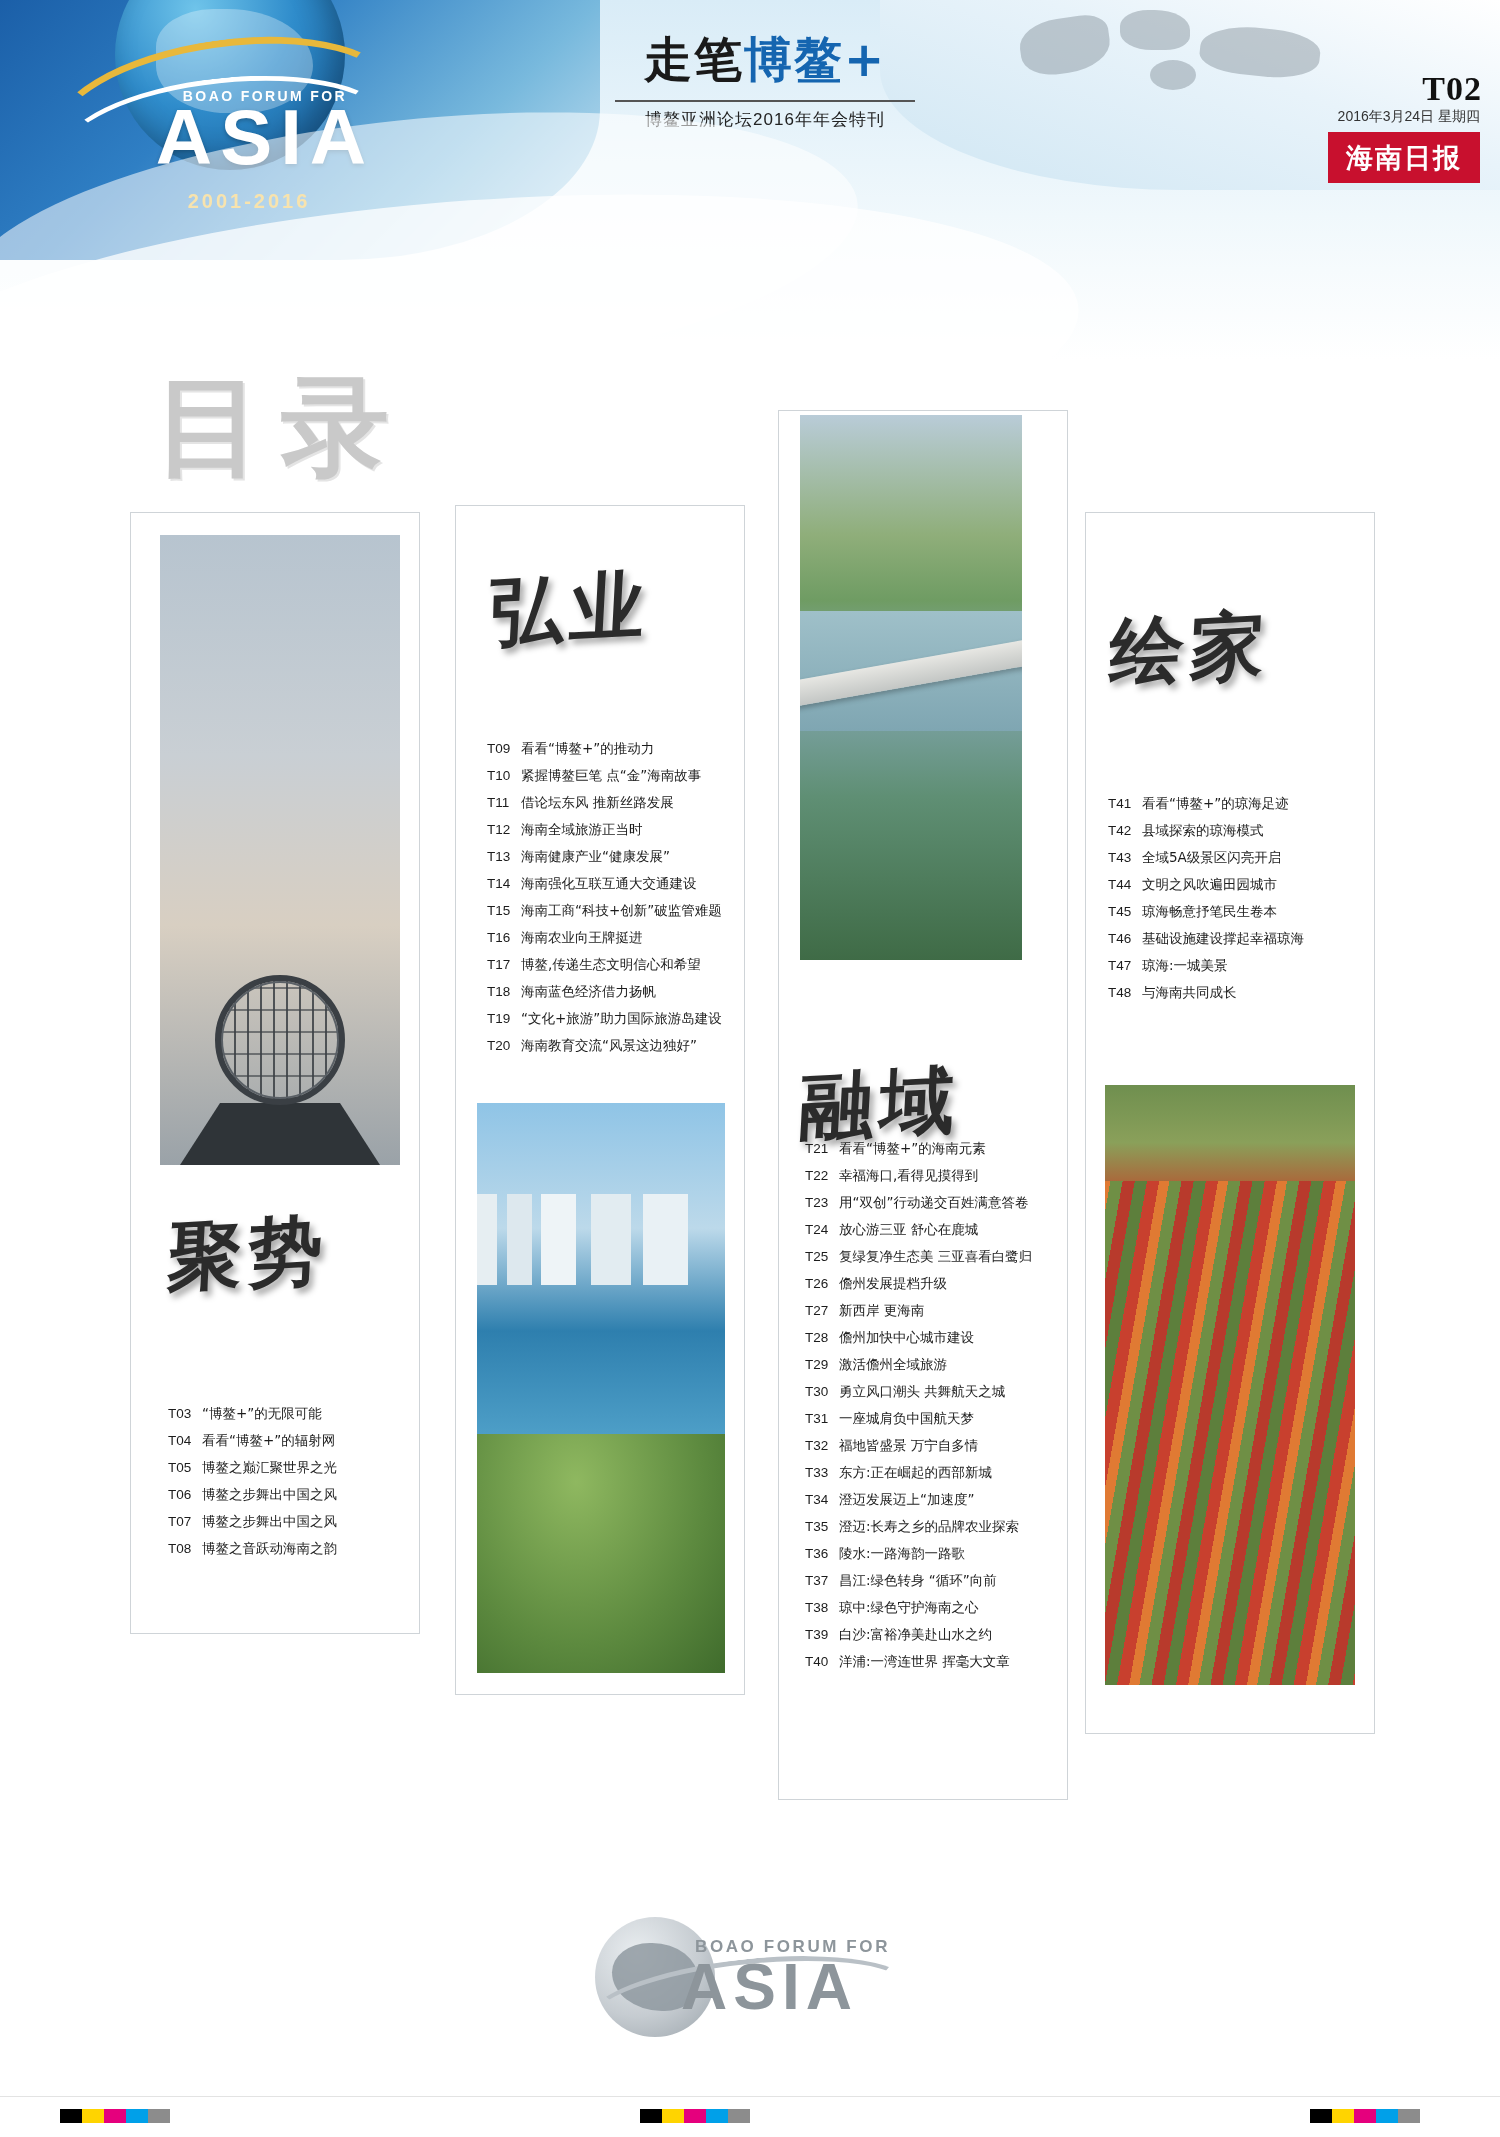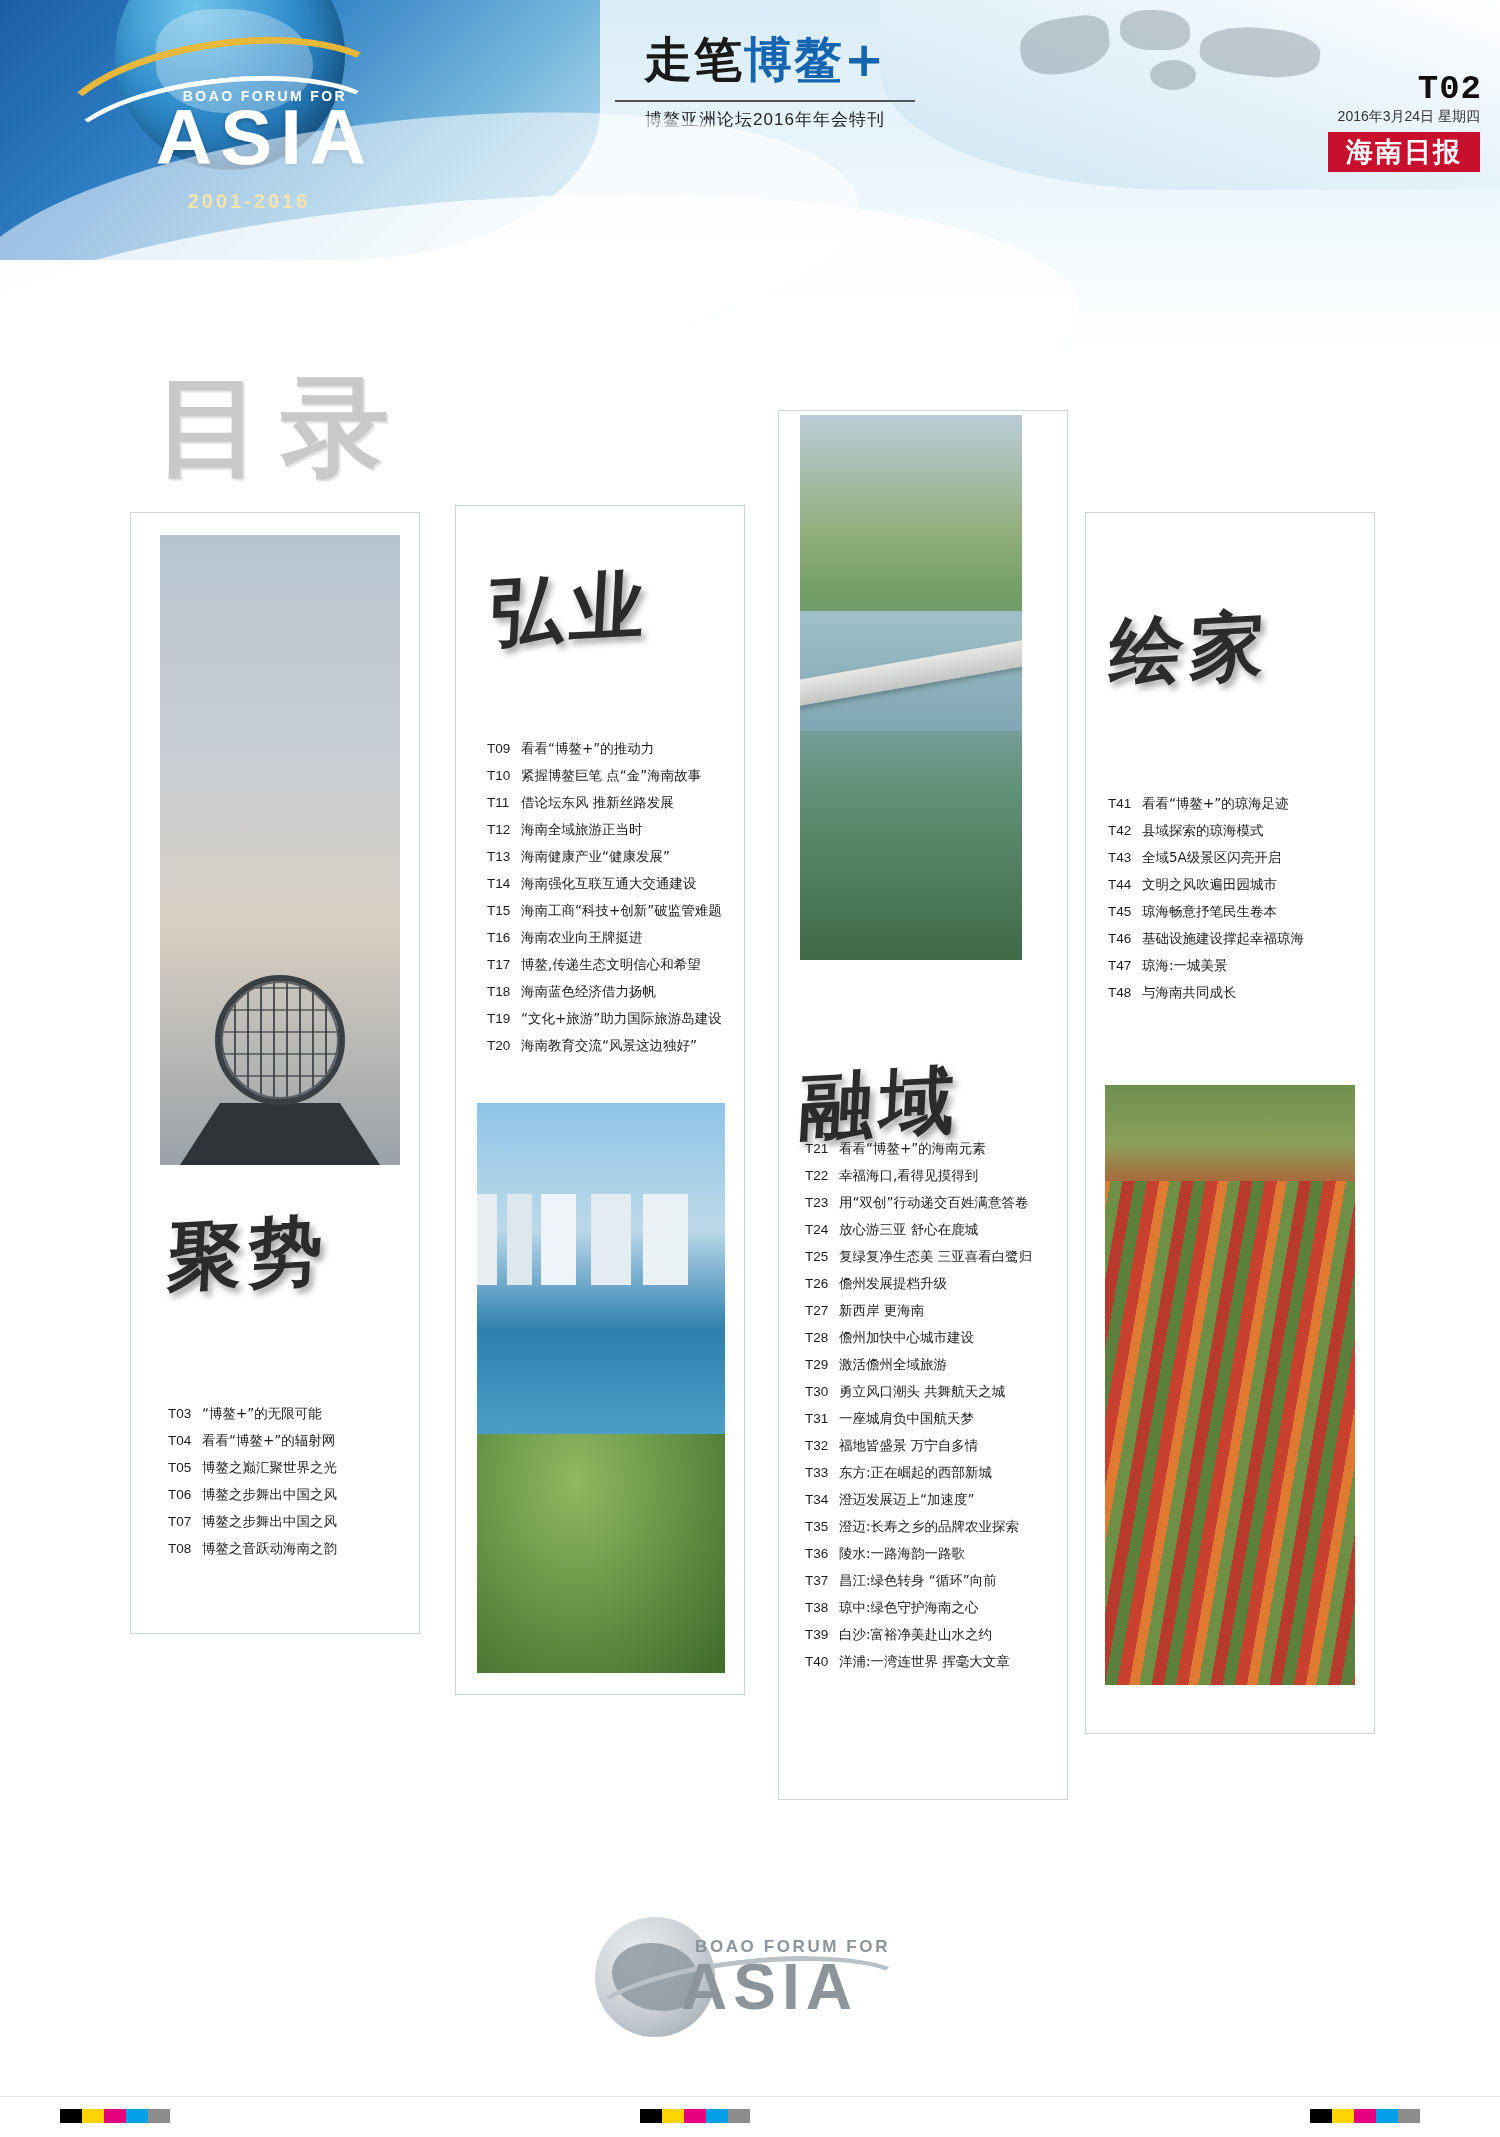--- a/index.html
+++ b/index.html
@@ -105,27 +105,27 @@
   .hdr-map {
     position:absolute; right:120px; top:0px; width:380px; height:110px;
     opacity:0.5;
   }
   .hdr-map .m1 { position:absolute; left:20px; top:18px; width:90px; height:55px; background:#8e9aa3; border-radius:45% 30% 50% 40%; transform:rotate(-8deg);}
   .hdr-map .m2 { position:absolute; left:120px; top:10px; width:70px; height:40px; background:#8e9aa3; border-radius:40% 50% 35% 45%;}
   .hdr-map .m3 { position:absolute; left:200px; top:28px; width:120px; height:48px; background:#8e9aa3; border-radius:50% 40% 45% 35%; transform:rotate(6deg);}
   .hdr-map .m4 { position:absolute; left:150px; top:60px; width:46px; height:30px; background:#8e9aa3; border-radius:50%;}
   .pagenum {
     position:absolute; right:18px; top:70px; font-size:34px; font-weight:bold;
-    color:#111; letter-spacing:1px; font-family:Liberation Mono, monospace;text-align:right;
+    color:#111; letter-spacing:1px; font-family:Liberation Serif, serif;text-align:right;
   }
   .pubdate {
     position:absolute; right:20px; top:108px; font-size:14px; color:#333;
   }
   .masthead {
-    position:absolute; right:20px; top:132px; width:152px; height:40px;
+    position:absolute; right:20px; top:132px; width:152px; height:51px;
     background:#c8102e; color:#fff; display:flex; align-items:center; justify-content:center;
     font-size:27px; font-weight:bold; letter-spacing:2px;
     font-family:"DejaVu Sans", sans-serif;
   }
 
   
   .mulu {
     position:absolute; left:155px; top:355px;
     font-size:108px; font-weight:bold; color:#c9c9c9; letter-spacing:18px;
     font-family:"DejaVu Sans", sans-serif;

